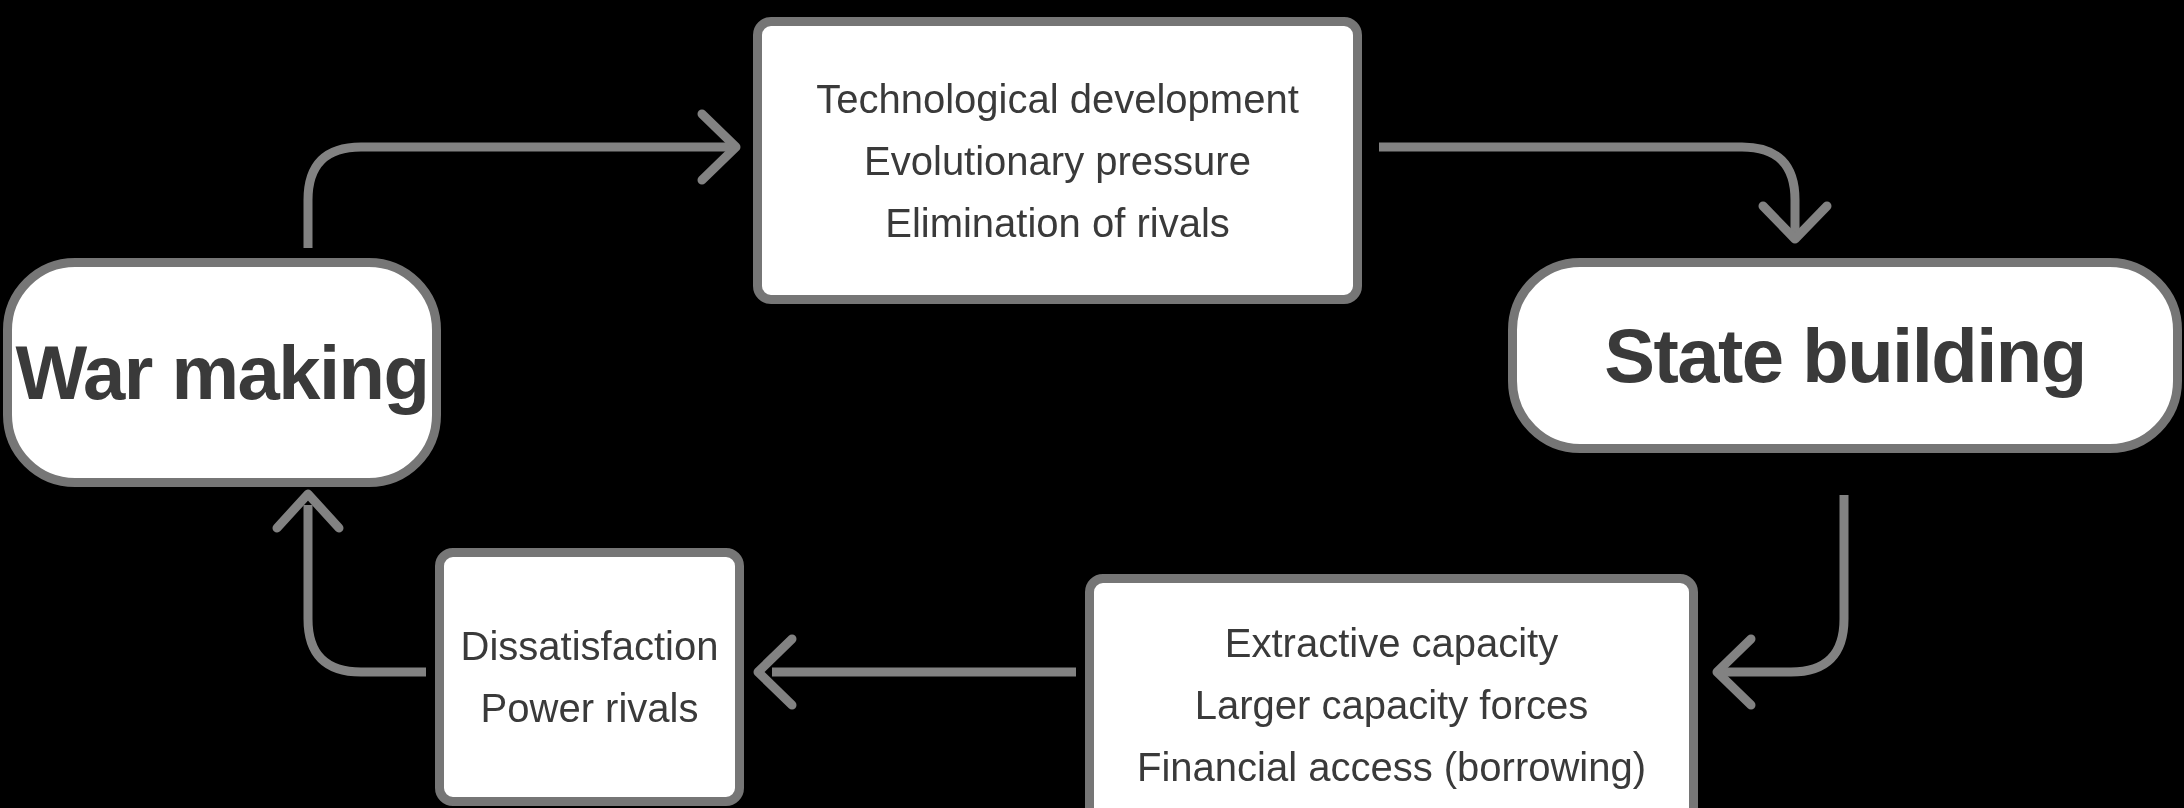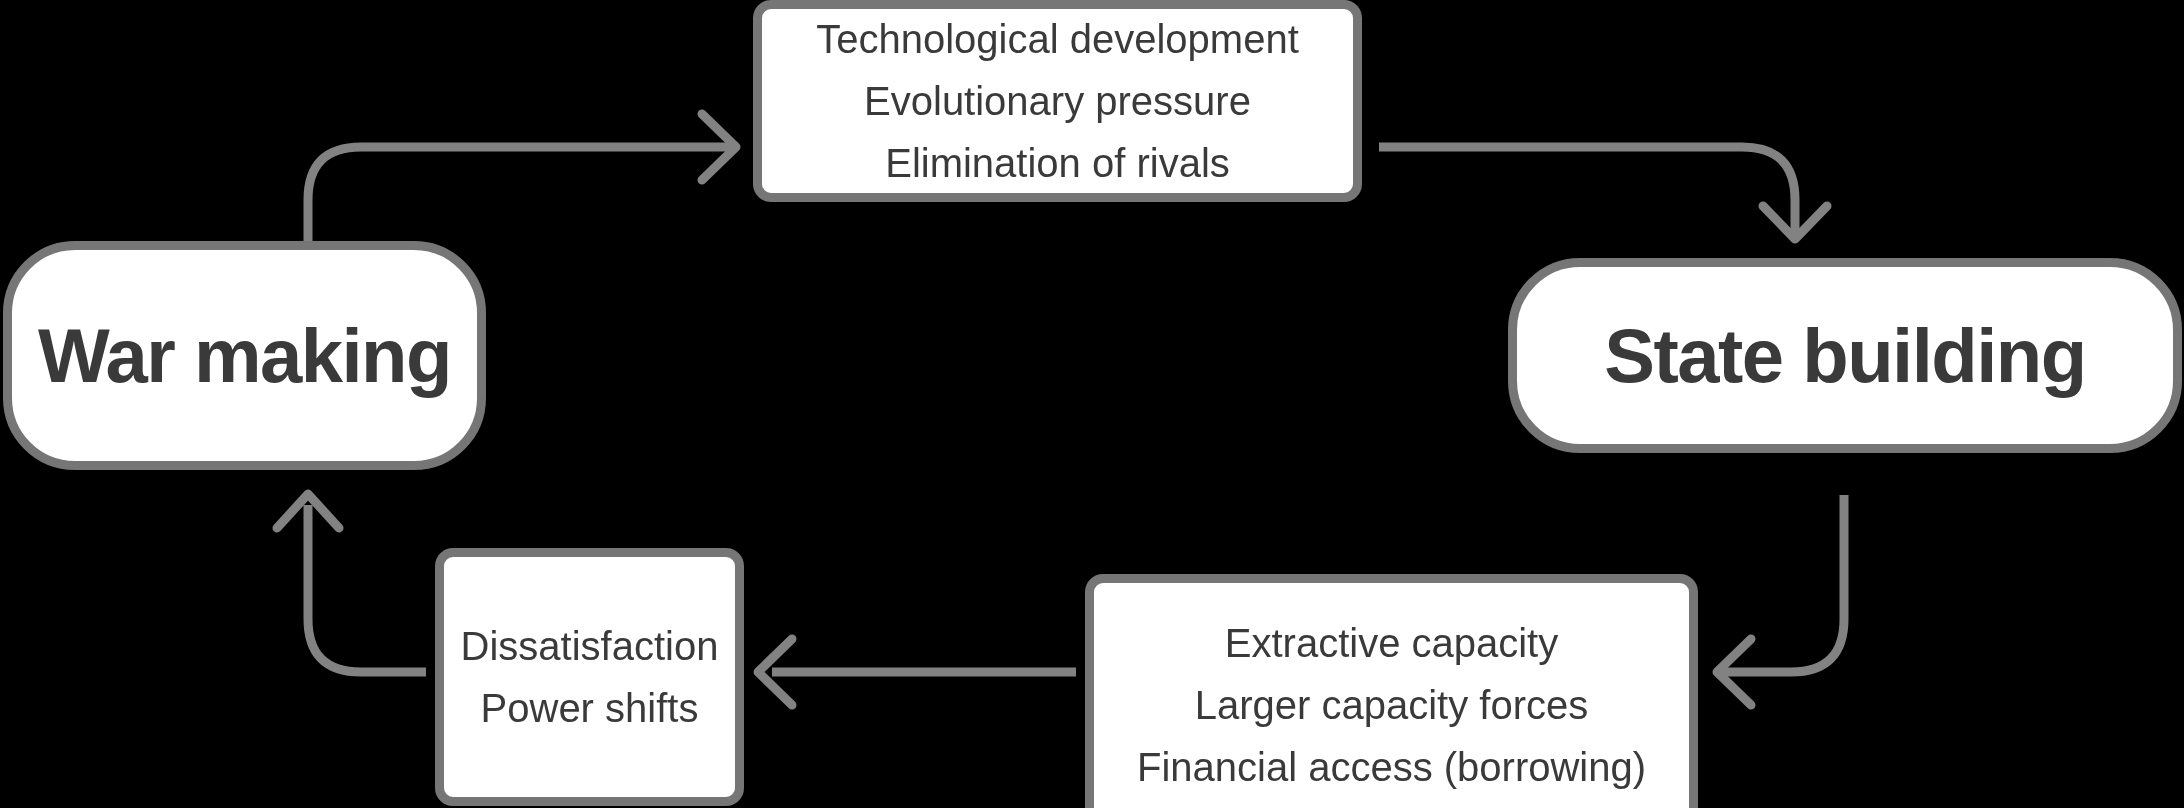--- a/index.html
+++ b/index.html
@@ -55,23 +55,23 @@
     white-space: nowrap;
   }
   .factor-line {
     font-size: 40px;
     font-weight: 400;
     color: #3a3a3a;
     line-height: 62px;
     white-space: nowrap;
   }
 
-  #node-war-making      { left: 3px;    top: 241px; width: 483px; height: 229px; }
+  #node-war-making      { left: 3px;    top: 258px; width: 438px; height: 229px; }
   #node-state-building  { left: 1508px; top: 258px; width: 674px; height: 195px; }
-  #node-war-to-state    { left: 753px;  top: 0;   width: 609px; height: 202px; }
+  #node-war-to-state    { left: 753px;  top: 17px;   width: 609px; height: 287px; }
   #node-state-to-war    { left: 1085px; top: 540px; width: 613px; height: 262px; margin-top: 34px; }
   #node-feedback        { left: 435px;  top: 548px; width: 309px; height: 258px; }
 </style>
 </head>
 <body>
 
 <div class="canvas">
 
   <svg class="arrows" viewBox="0 0 2184 808">
 
@@ -116,16 +116,16 @@
   </div>
 
   <div class="node rect" id="node-state-to-war">
     <span class="factor-line">Extractive capacity</span>
     <span class="factor-line">Larger capacity forces</span>
     <span class="factor-line">Financial access (borrowing)</span>
   </div>
 
   <div class="node rect" id="node-feedback">
     <span class="factor-line">Dissatisfaction</span>
-    <span class="factor-line">Power shifts</span>
+    <span class="factor-line">Power rivals</span>
   </div>
 
 </div>
 
 </body></html>

